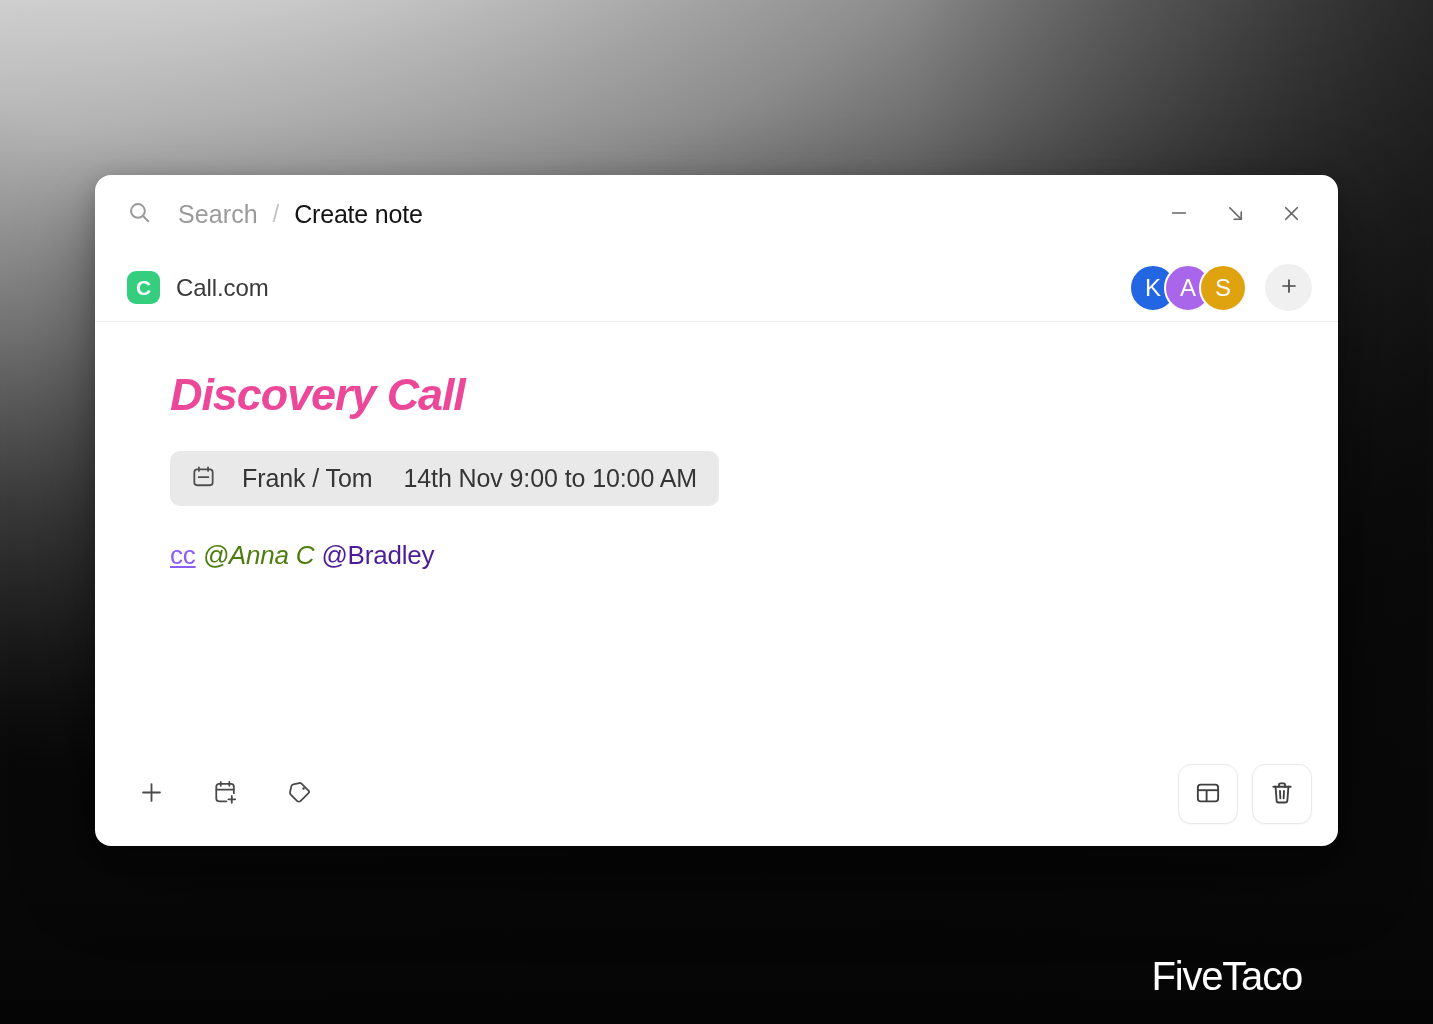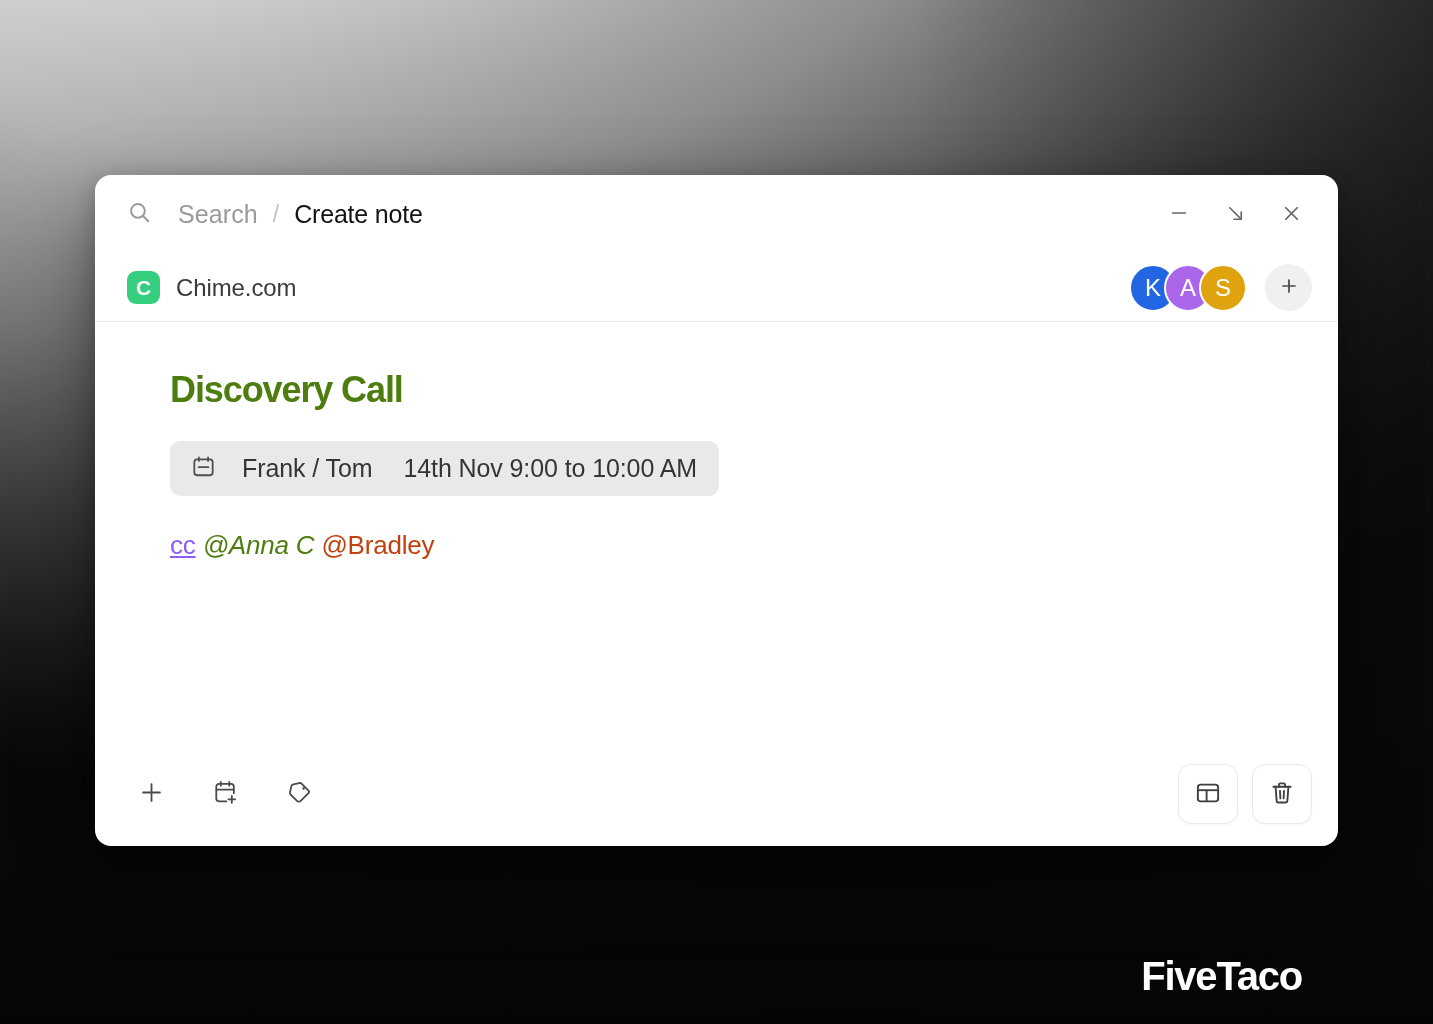--- a/index.html
+++ b/index.html
@@ -176,25 +176,26 @@
     border: none;
   }
 
   
   .note-body {
     flex: 1 1 auto;
     padding: 48px 32px 0 75px;
     overflow: hidden;
   }
   .note-title {
-    font-size: 36px;
+    font-size: 45px;
     font-weight: 700;
-    color: #4d7c0f;
+    color: #ec4899;
     letter-spacing: -1.1px;
     line-height: 1.1;
+    font-style: italic;
   }
   .event-chip {
     display: inline-flex;
     align-items: center;
     gap: 26px;
     background: #e9e9e9;
     border-radius: 10px;
     padding: 13px 22px 13px 21px;
     margin-top: 31px;
     cursor: pointer;
@@ -265,21 +266,21 @@
     cursor: pointer;
     box-shadow: 0 1px 2px rgba(0,0,0,0.04);
   }
 
   
   #watermark {
     position: absolute;
     right: 131px;
     bottom: 25px;
     font-size: 40px;
-    font-weight: 700;
+    font-weight: 400;
     color: #ffffff;
     letter-spacing: -1.2px;
     user-select: none;
   }
 </style>
 </head>
 <body>
 
 <div id="backdrop"></div>
 <div id="backdrop-right-dim"></div>
@@ -327,21 +328,21 @@
         </span>
       </button>
     </div>
   </div>
 
   <div class="siterow">
     <div class="site-ident">
       <div class="favicon" id="favicon" style="background: rgb(53, 206, 127);">
         <span>C</span>
       </div>
-      <span class="site-name">Chime.com</span>
+      <span class="site-name">Call.com</span>
     </div>
 
     <div class="people">
       <div class="avatars" id="avatar-stack">
           <div class="avatar" style="background: rgb(34, 102, 227);">K</div>
           <div class="avatar" style="background: rgb(169, 102, 234);">A</div>
           <div class="avatar" style="background: rgb(224, 163, 16);">S</div>
         </div>
       <button class="add-person">
         <span>
@@ -365,21 +366,21 @@
           <line x1="16.4" y1="3.3" x2="16.4" y2="6.6"></line>
           <line x1="7.4" y1="12.6" x2="16.6" y2="12.6"></line>
         </svg>
       </span>
       <span class="chip-people">Frank / Tom</span>
       <span class="chip-when">14th Nov 9:00 to 10:00 AM</span>
     </div>
 
     <div class="cc-line">
       <span class="cc-label">cc</span>
-      <span id="mention-list"> <span class="mention" style="color: #4d7c0f; font-style: italic;">@Anna C</span> <span class="mention" style="color: #c2410c;">@Bradley</span></span>
+      <span id="mention-list"> <span class="mention" style="color: #4d7c0f; font-style: italic;">@Anna C</span> <span class="mention" style="color: #4c1d95;">@Bradley</span></span>
     </div>
   </div>
 
   <div class="footer">
     <div class="tool-left">
       <button class="tool-btn">
         <span>
           <svg width="27" height="27" viewBox="0 0 24 24" fill="none" stroke="#4a4a4a" stroke-width="1.6" stroke-linecap="round">
             <line x1="12" y1="4.5" x2="12" y2="19.5"></line>
             <line x1="4.5" y1="12" x2="19.5" y2="12"></line>

